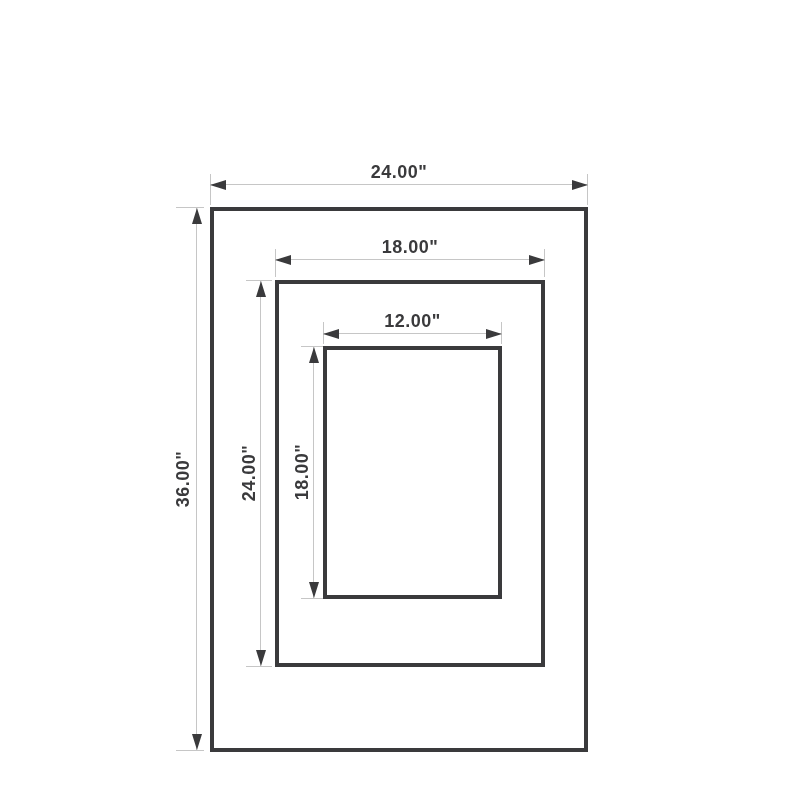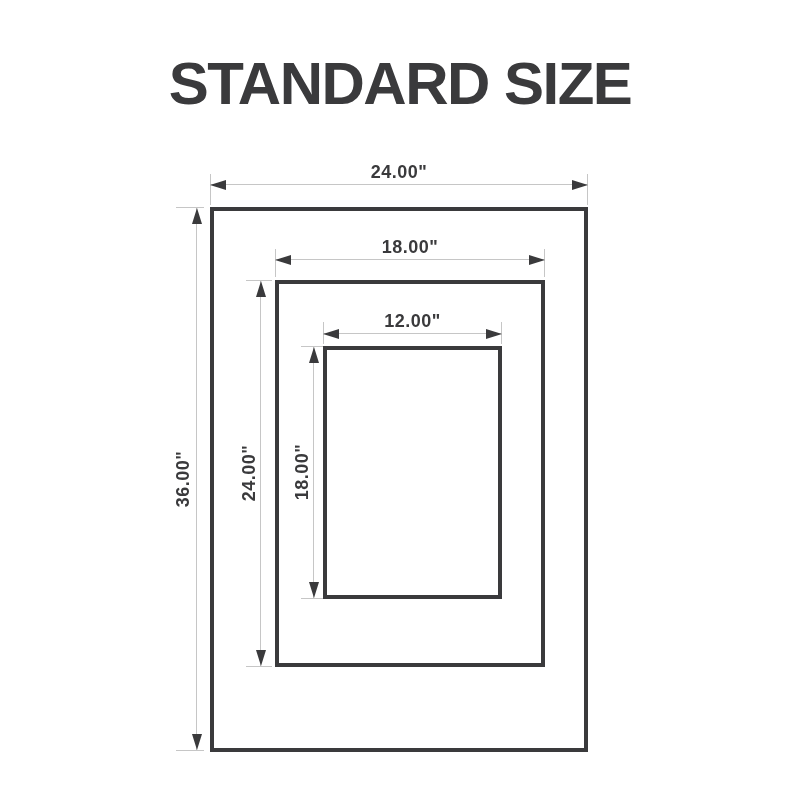--- a/index.html
+++ b/index.html
@@ -59,21 +59,20 @@
     width:70px;
     height:18px;
     transform:rotate(-90deg);
   }
 </style>
 </head>
 <body>
 
 <div class="canvas">
 
-  <div class="title">STANDARD SIZE</div>
 
   <div class="rect" id="rect-outer"></div>
   <div class="rect" id="rect-middle"></div>
   <div class="rect" id="rect-inner"></div>
 
   <div>
     <div class="ext" style="left:210px;top:174px;width:1px;height:31px;"></div>
     <div class="ext" style="left:587px;top:174px;width:1px;height:31px;"></div>
     <div class="dline" style="left:210px;top:184px;width:378px;height:1px;"></div>
     <div class="arr arr-left" style="left:210px;top:180px;"></div>

